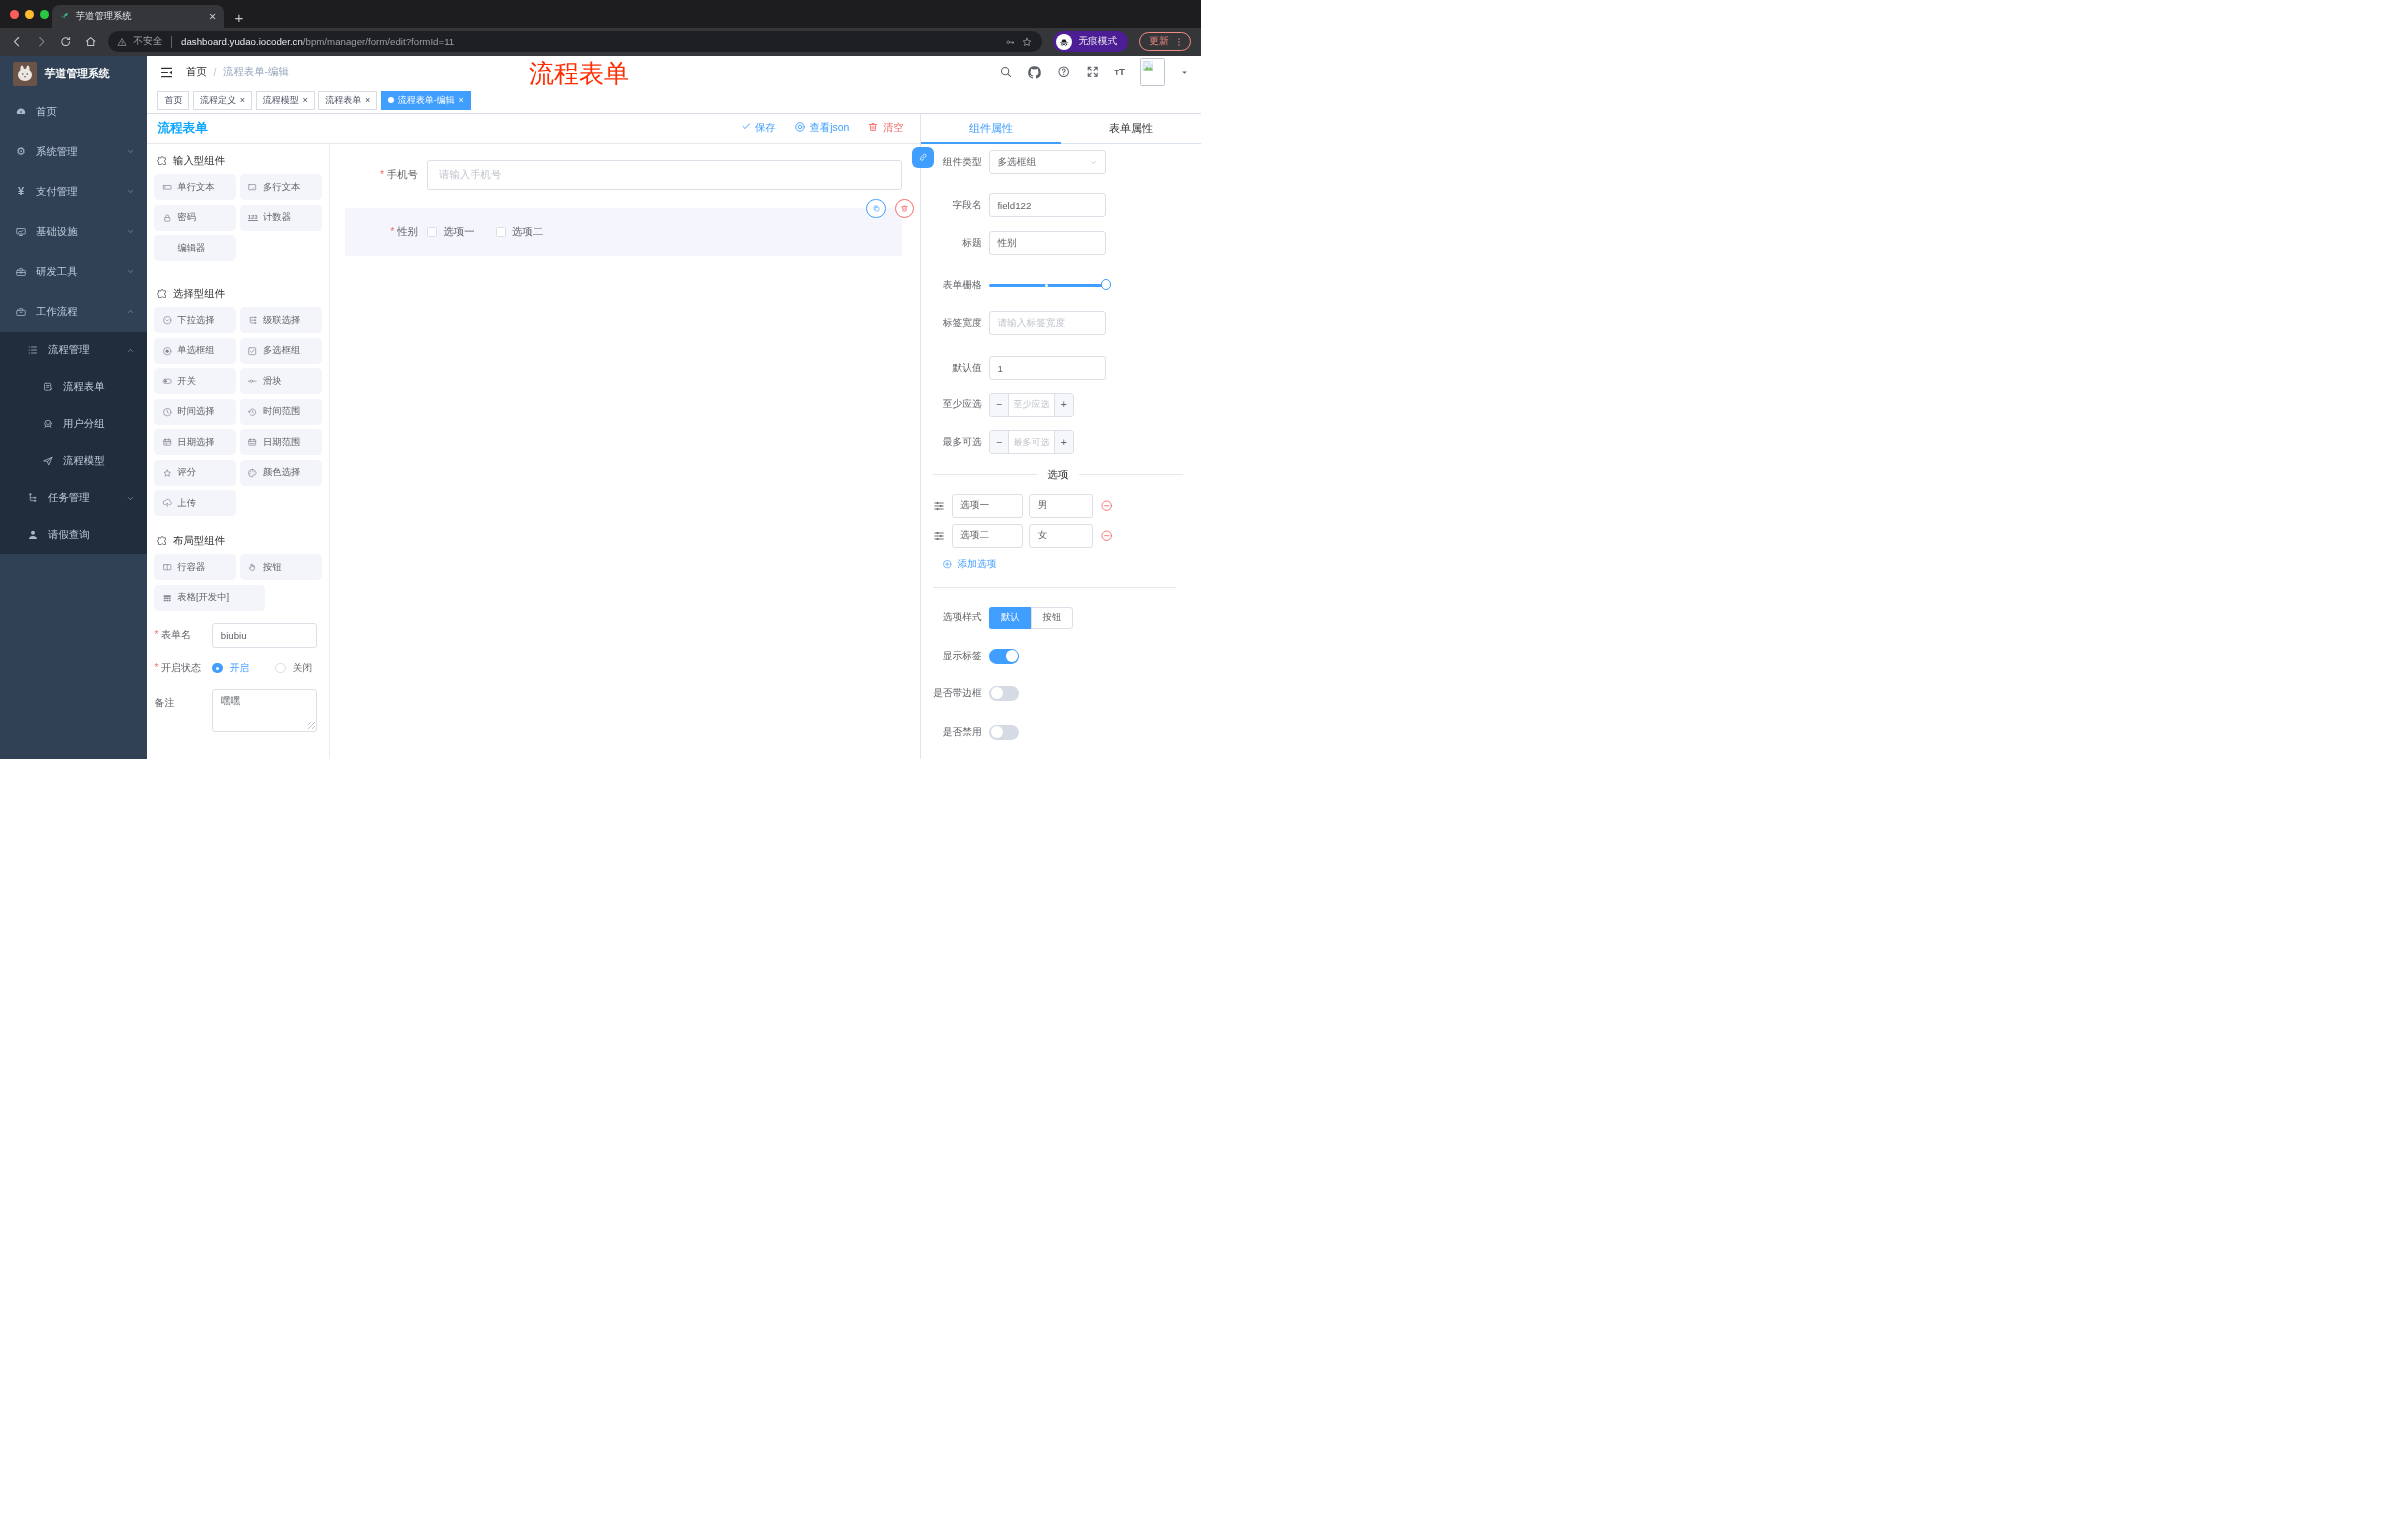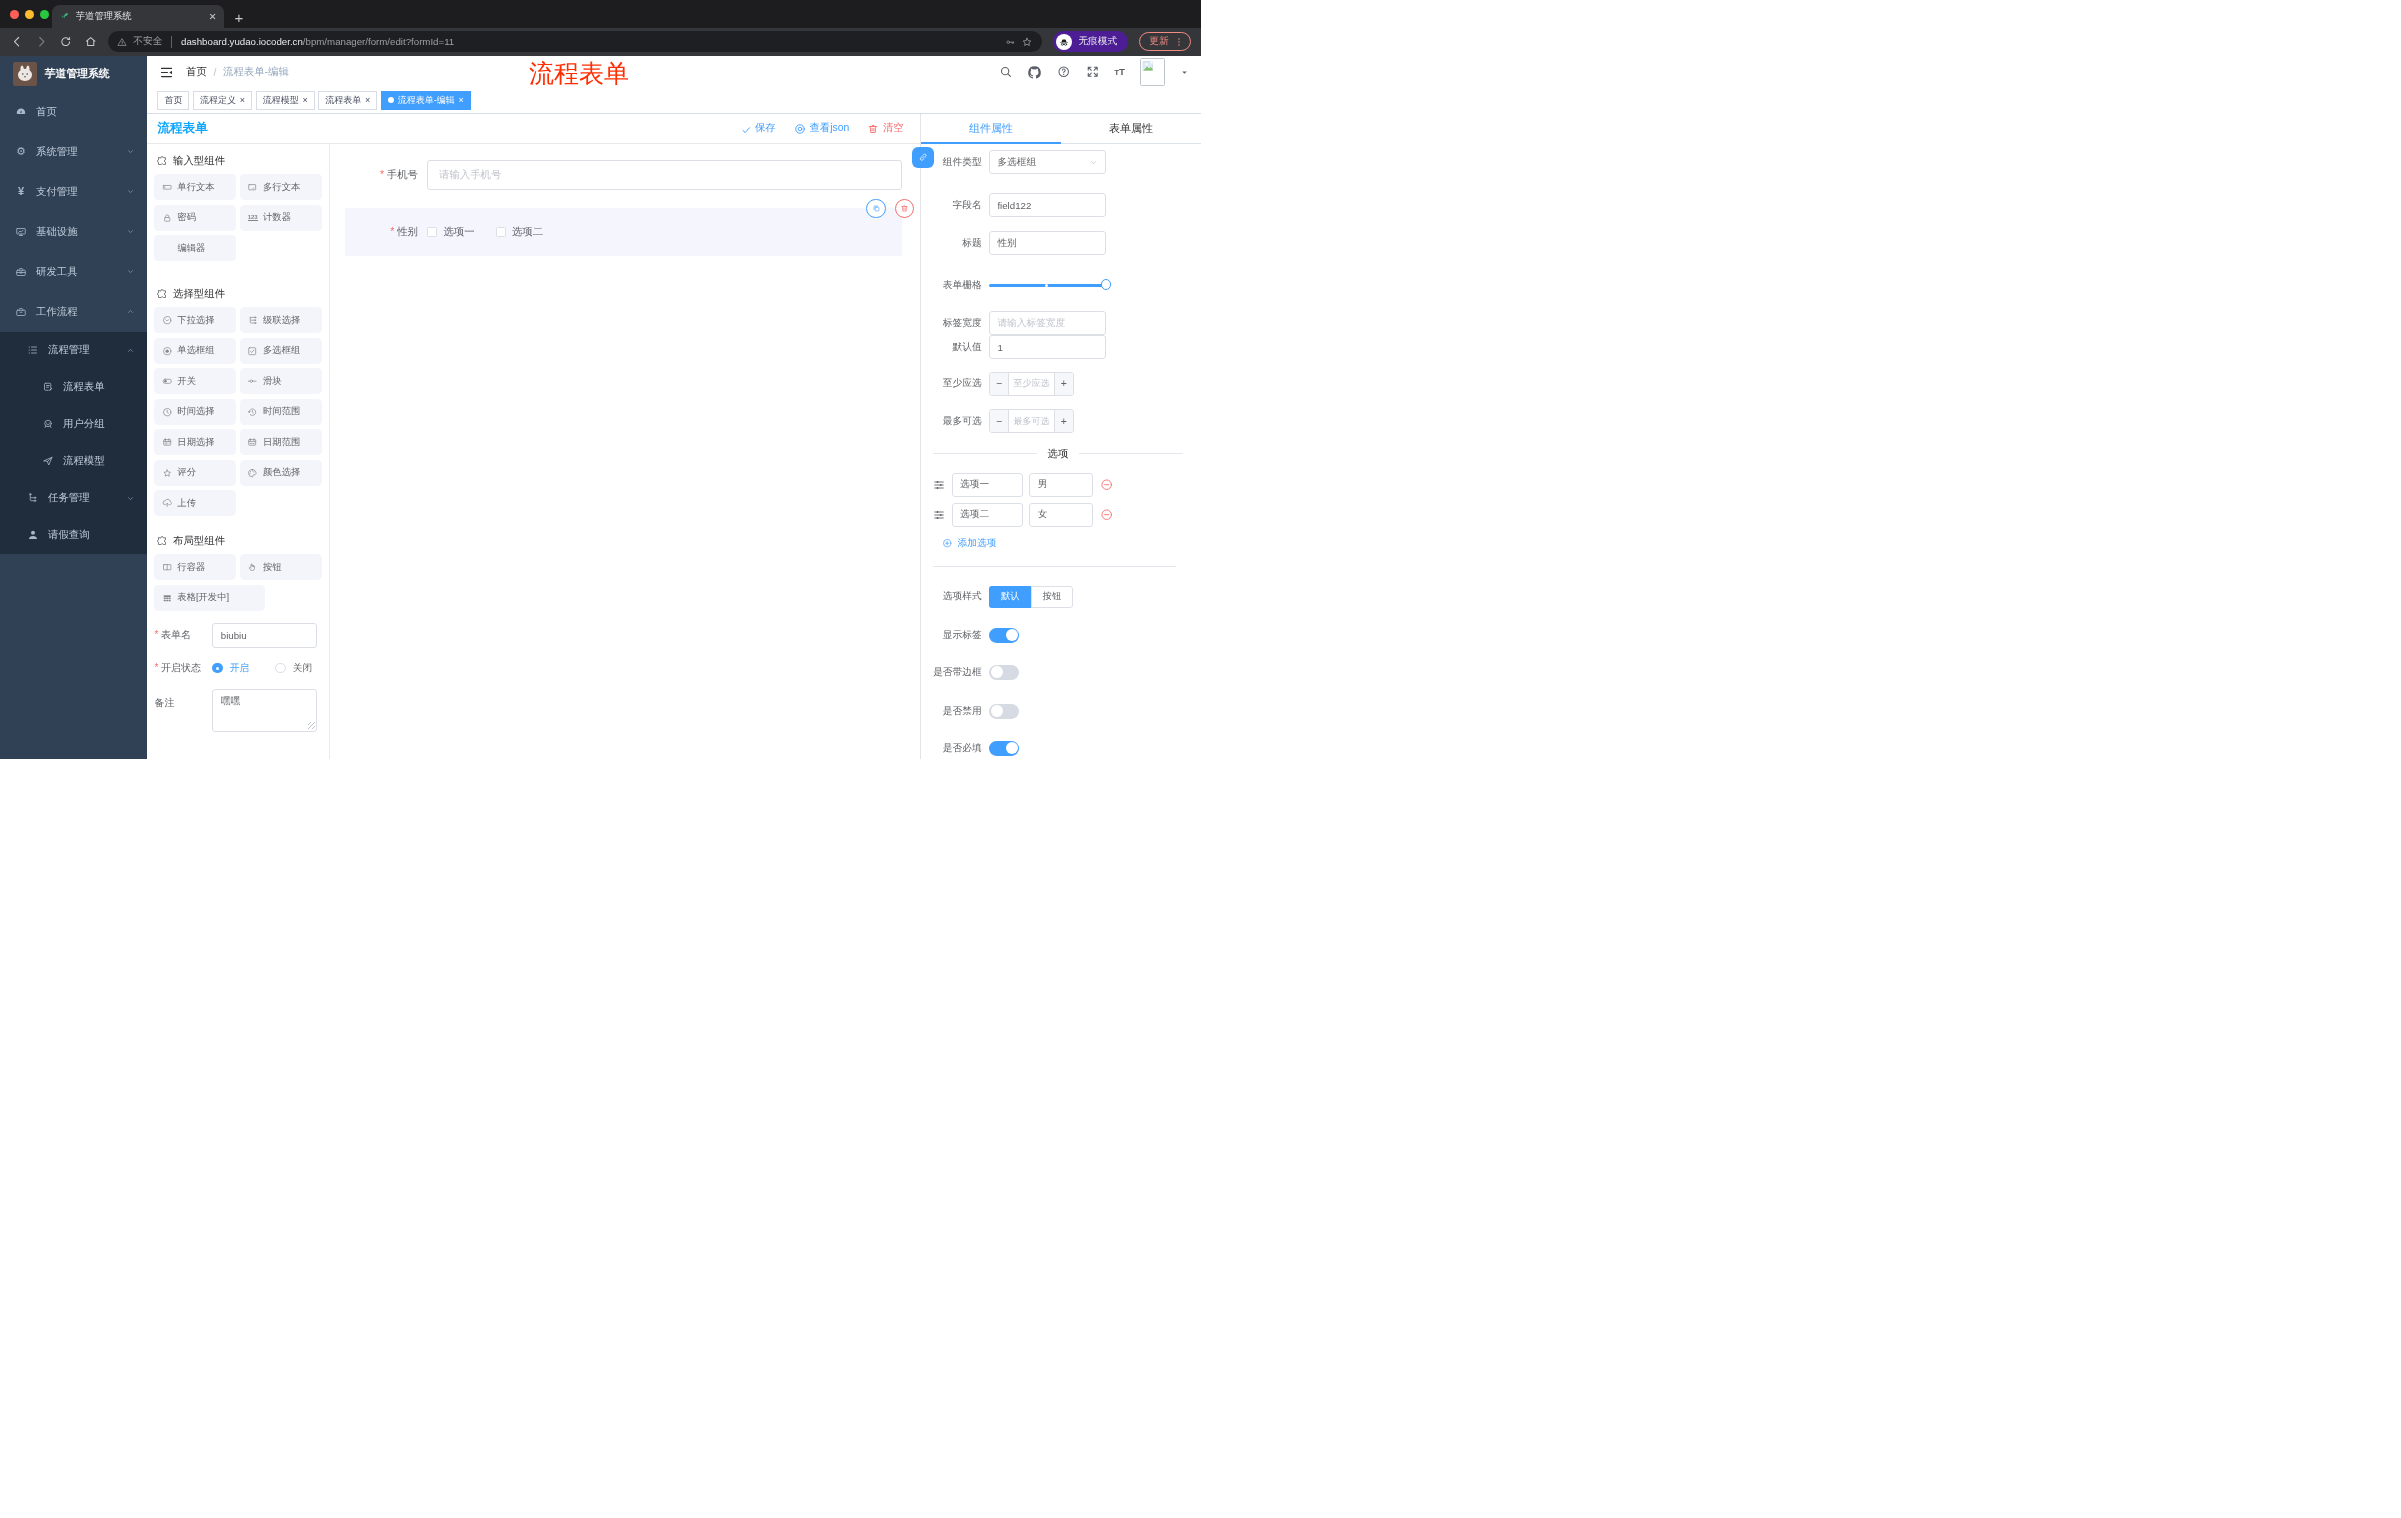--- a/index.html
+++ b/index.html
@@ -62,21 +62,21 @@
   .tag.active{background:#409eff;border-color:#409eff;color:#fff}
   .tag.active .x{color:#fff}
   .tagdot{width:6px;height:6px;border-radius:50%;background:#fff}
   
   .content{flex:1;display:flex;min-height:0}
   .designer{width:774px;flex-shrink:0;display:flex;flex-direction:column;border-right:0.7px solid #e4e4e8}
   .designer-head{height:30.5px;display:flex;align-items:center;justify-content:space-between;
     padding:0 16.3px 0 10.4px;border-bottom:0.7px solid #ece8e8;flex-shrink:0}
   .panel-title{font-size:12.6px;font-weight:700;color:#0da6ff}
   .dtools{display:flex;align-items:center;gap:18px;font-size:10.4px}
-  .tool{display:flex;align-items:flex-end;gap:3.7px;color:#409eff}
+  .tool{display:flex;align-items:flex-start;gap:3.7px;color:#409eff}
   .tool.danger{color:#f56c6c}
   .designer-body{flex:1;display:flex;min-height:0}
   
   .palette{width:183px;flex-shrink:0;border-right:0.7px solid #efeAeA;padding:10.4px 6px 0 7.4px;overflow:hidden}
   .gtitle{display:flex;align-items:center;gap:5.2px;font-size:10.4px;color:#303133;margin:0 0 6px 1.5px}
   .gtitle .ic{color:#606266}
   .pgrid{display:flex;flex-wrap:wrap;gap:4.5px 3.7px}
   .pitem{width:82px;height:26px;background:#f4f5fb;border-radius:4.5px;display:flex;align-items:center;
     gap:5.2px;padding-left:7.4px;font-size:9.3px;color:#606266}
   .pitem .ic{color:#82868e}
@@ -830,21 +830,21 @@
           </div>
           <div class="prow" style="margin-bottom:14px">
             <span class="plabel">表单栅格</span>
             <span class="pctrl slider">
               <span class="strack">
                   <span class="smark"></span>
                   <span class="shandle"></span>
                 </span>
             </span>
           </div>
-          <div class="prow" style="margin-bottom:0">
+          <div class="prow" style="margin-bottom:21px">
             <span class="plabel">标签宽度</span>
             <span class="pctrl pinput">
                 <span class="ph">请输入标签宽度</span>
               </span>
           </div>
           <div class="prow" style="margin-bottom:12.6px">
             <span class="plabel">默认值</span>
             <span class="pctrl pinput">
                 <span>1</span>
               </span>

